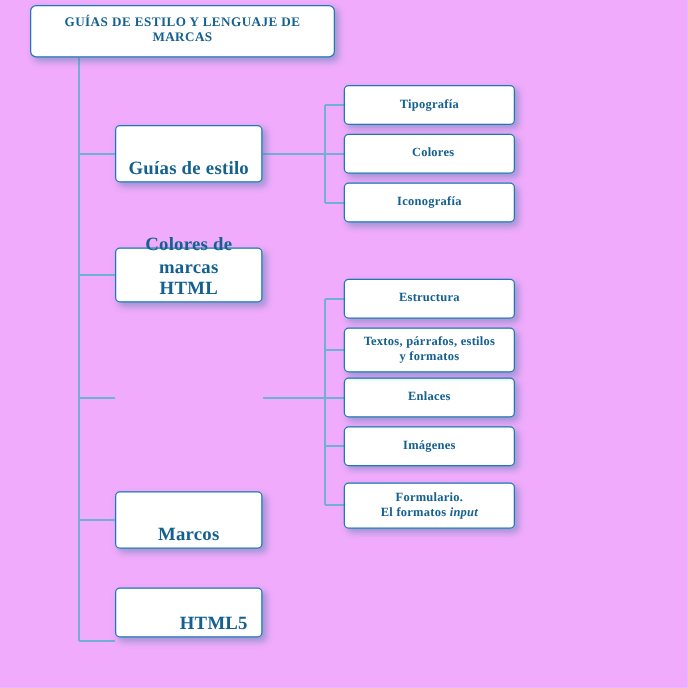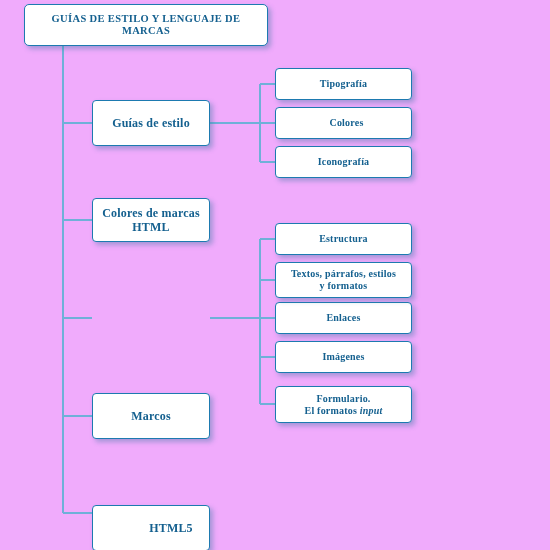--- a/index.html
+++ b/index.html
@@ -61,21 +61,22 @@
     width: 244px;
     height: 42px;
     font-size: 10.5px;
     border-radius: 5px;
   }
   #node-title .label { letter-spacing: 0.35px; }
   
   .lvl2 {
     left: 92px;
     width: 118px;
-    font-size: 12px;
+    font-size: 15px;
+    align-items: flex-end;
   }
   
   .lvl3 {
     left: 275px;
     width: 137px;
     font-size: 10px;
   }
 </style>
 </head>
 <body>
@@ -122,21 +123,21 @@
       <span>Colores de marcas</span><br>
       <span>HTML</span>
     </span>
   </div>
 
 
   <div class="node lvl2" style="top:393px;height:46px;">
     <span class="label">Marcos</span>
   </div>
 
-  <div class="node lvl2" style="top:505px;height:46px;padding-left:40px;">
+  <div class="node lvl2" style="top:470px;height:40px;padding-left:40px;">
     <span class="label">HTML5</span>
   </div>
 
   <div class="node lvl3" style="top:68px;height:32px;">
     <span class="label">Tipografía</span>
   </div>
 
   <div class="node lvl3" style="top:107px;height:32px;padding-left:6px;">
     <span class="label">Colores</span>
   </div>

